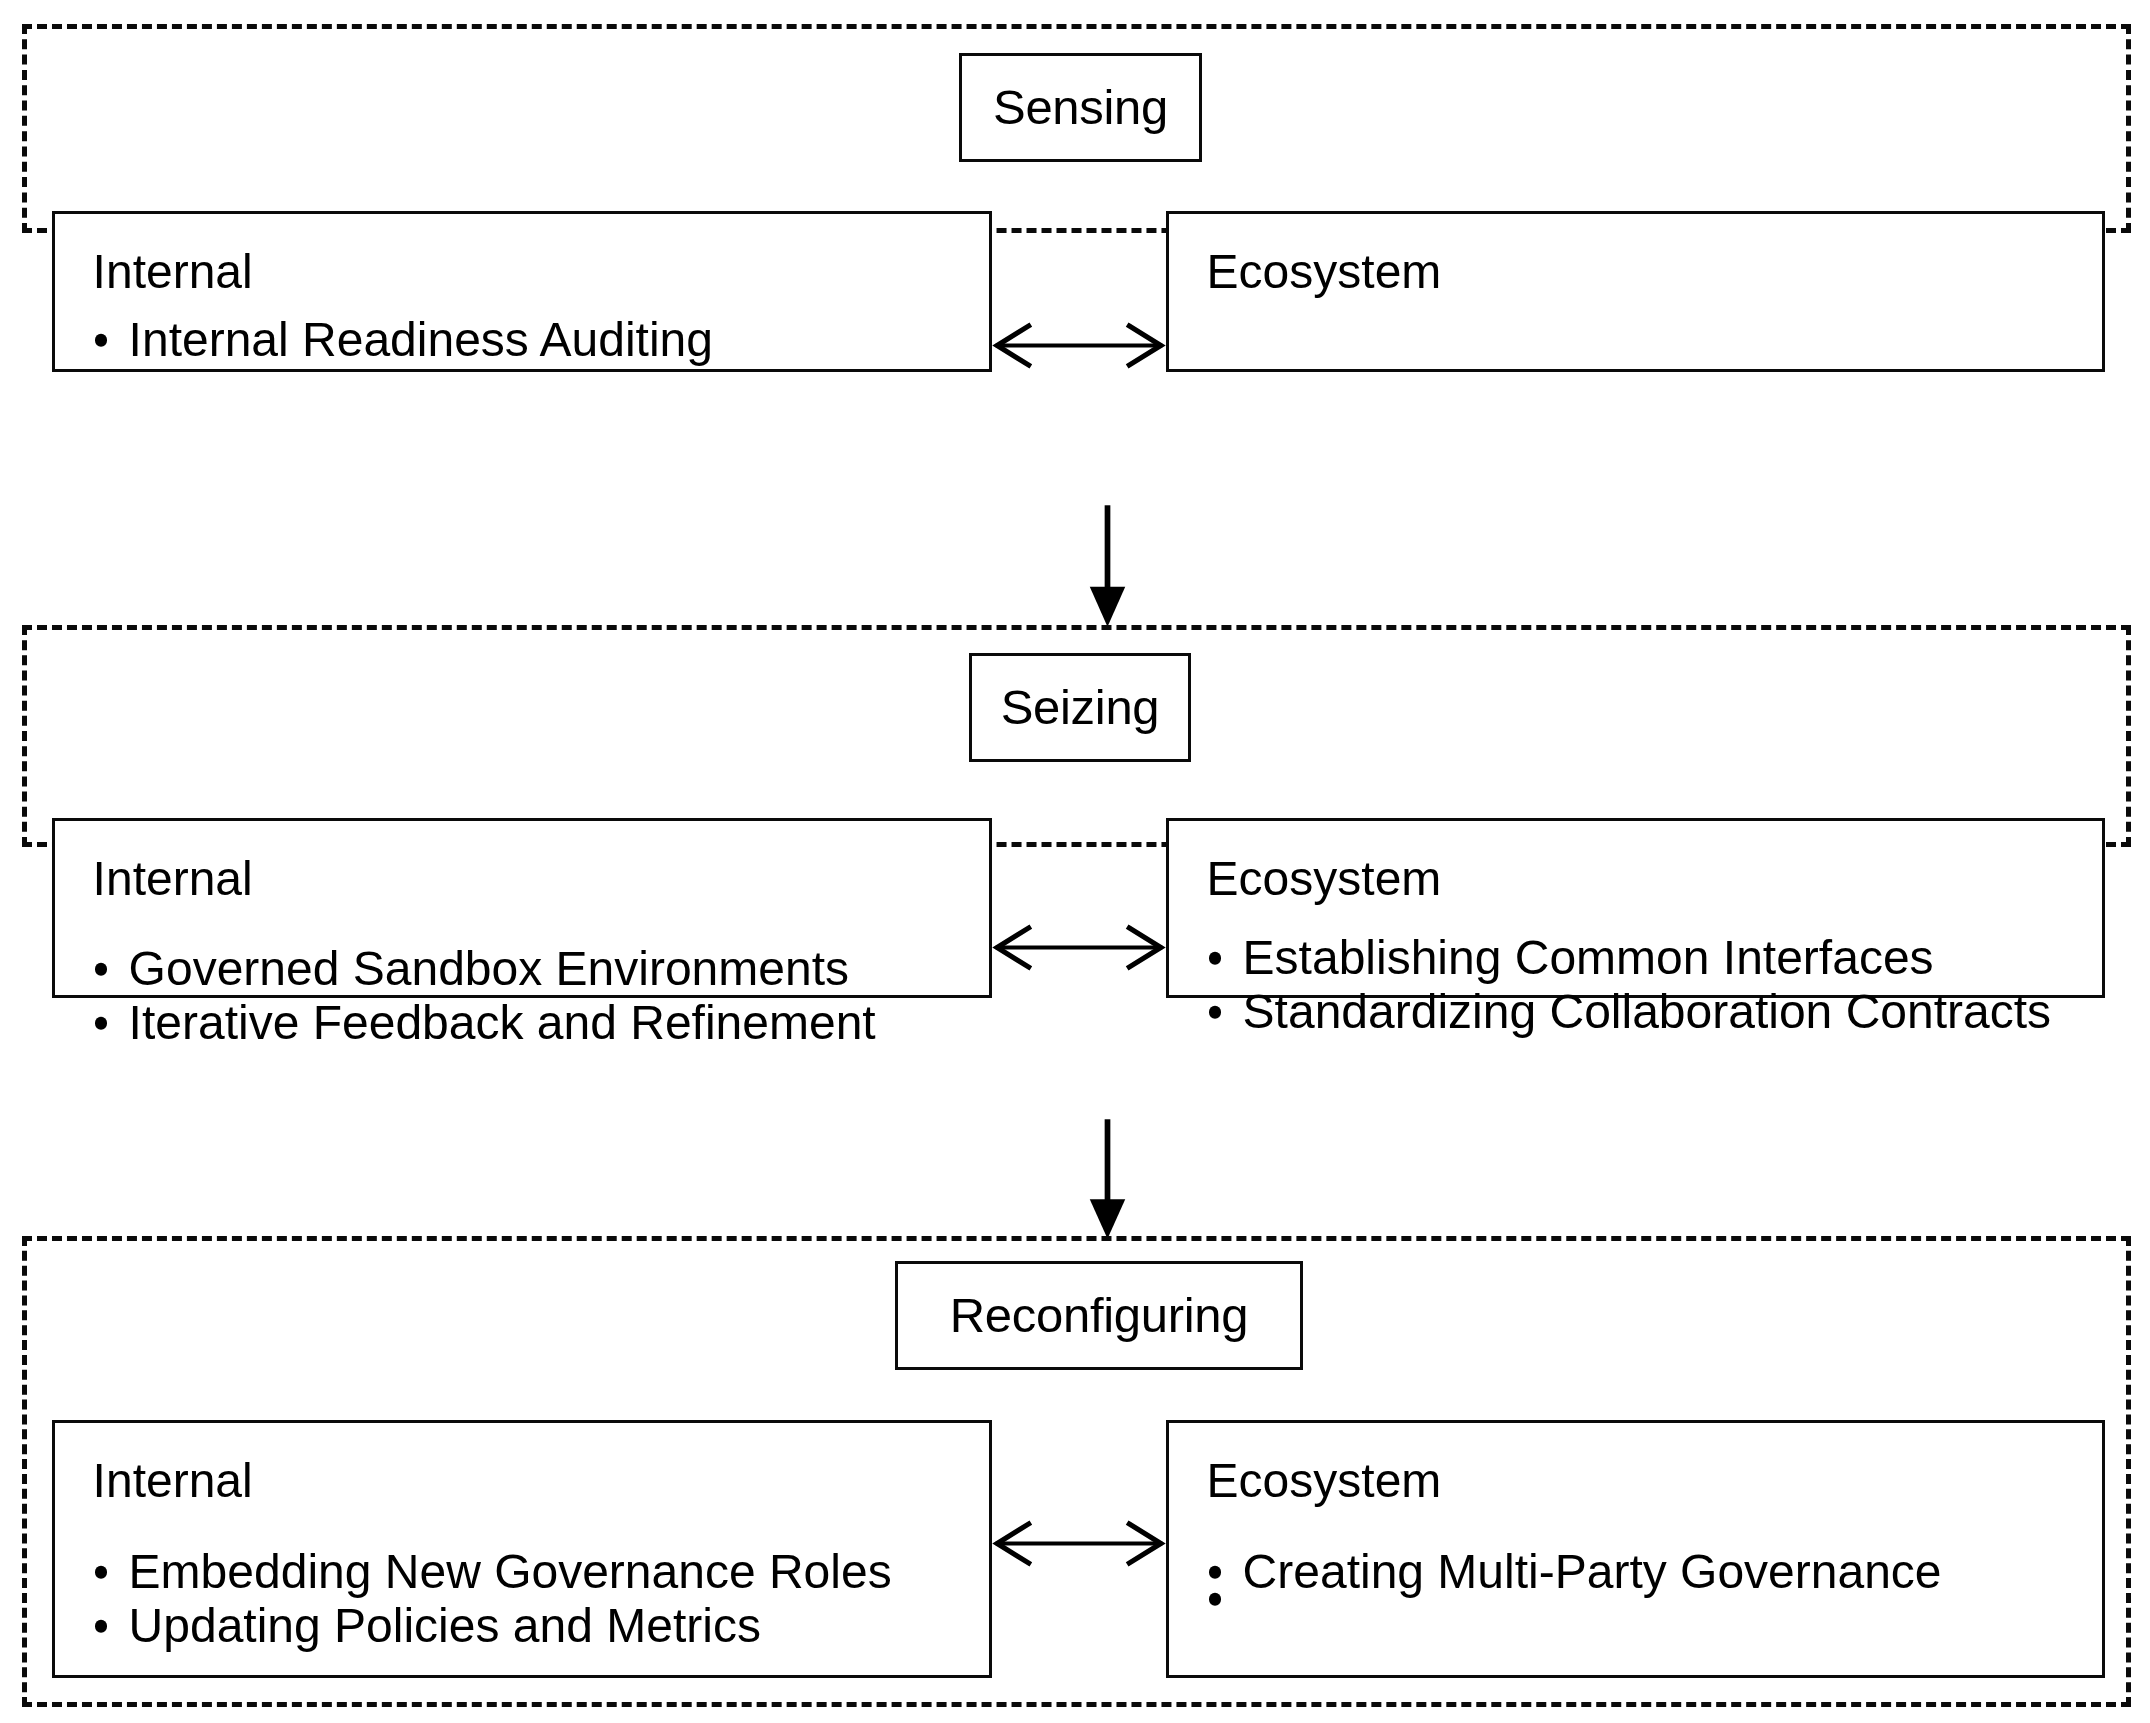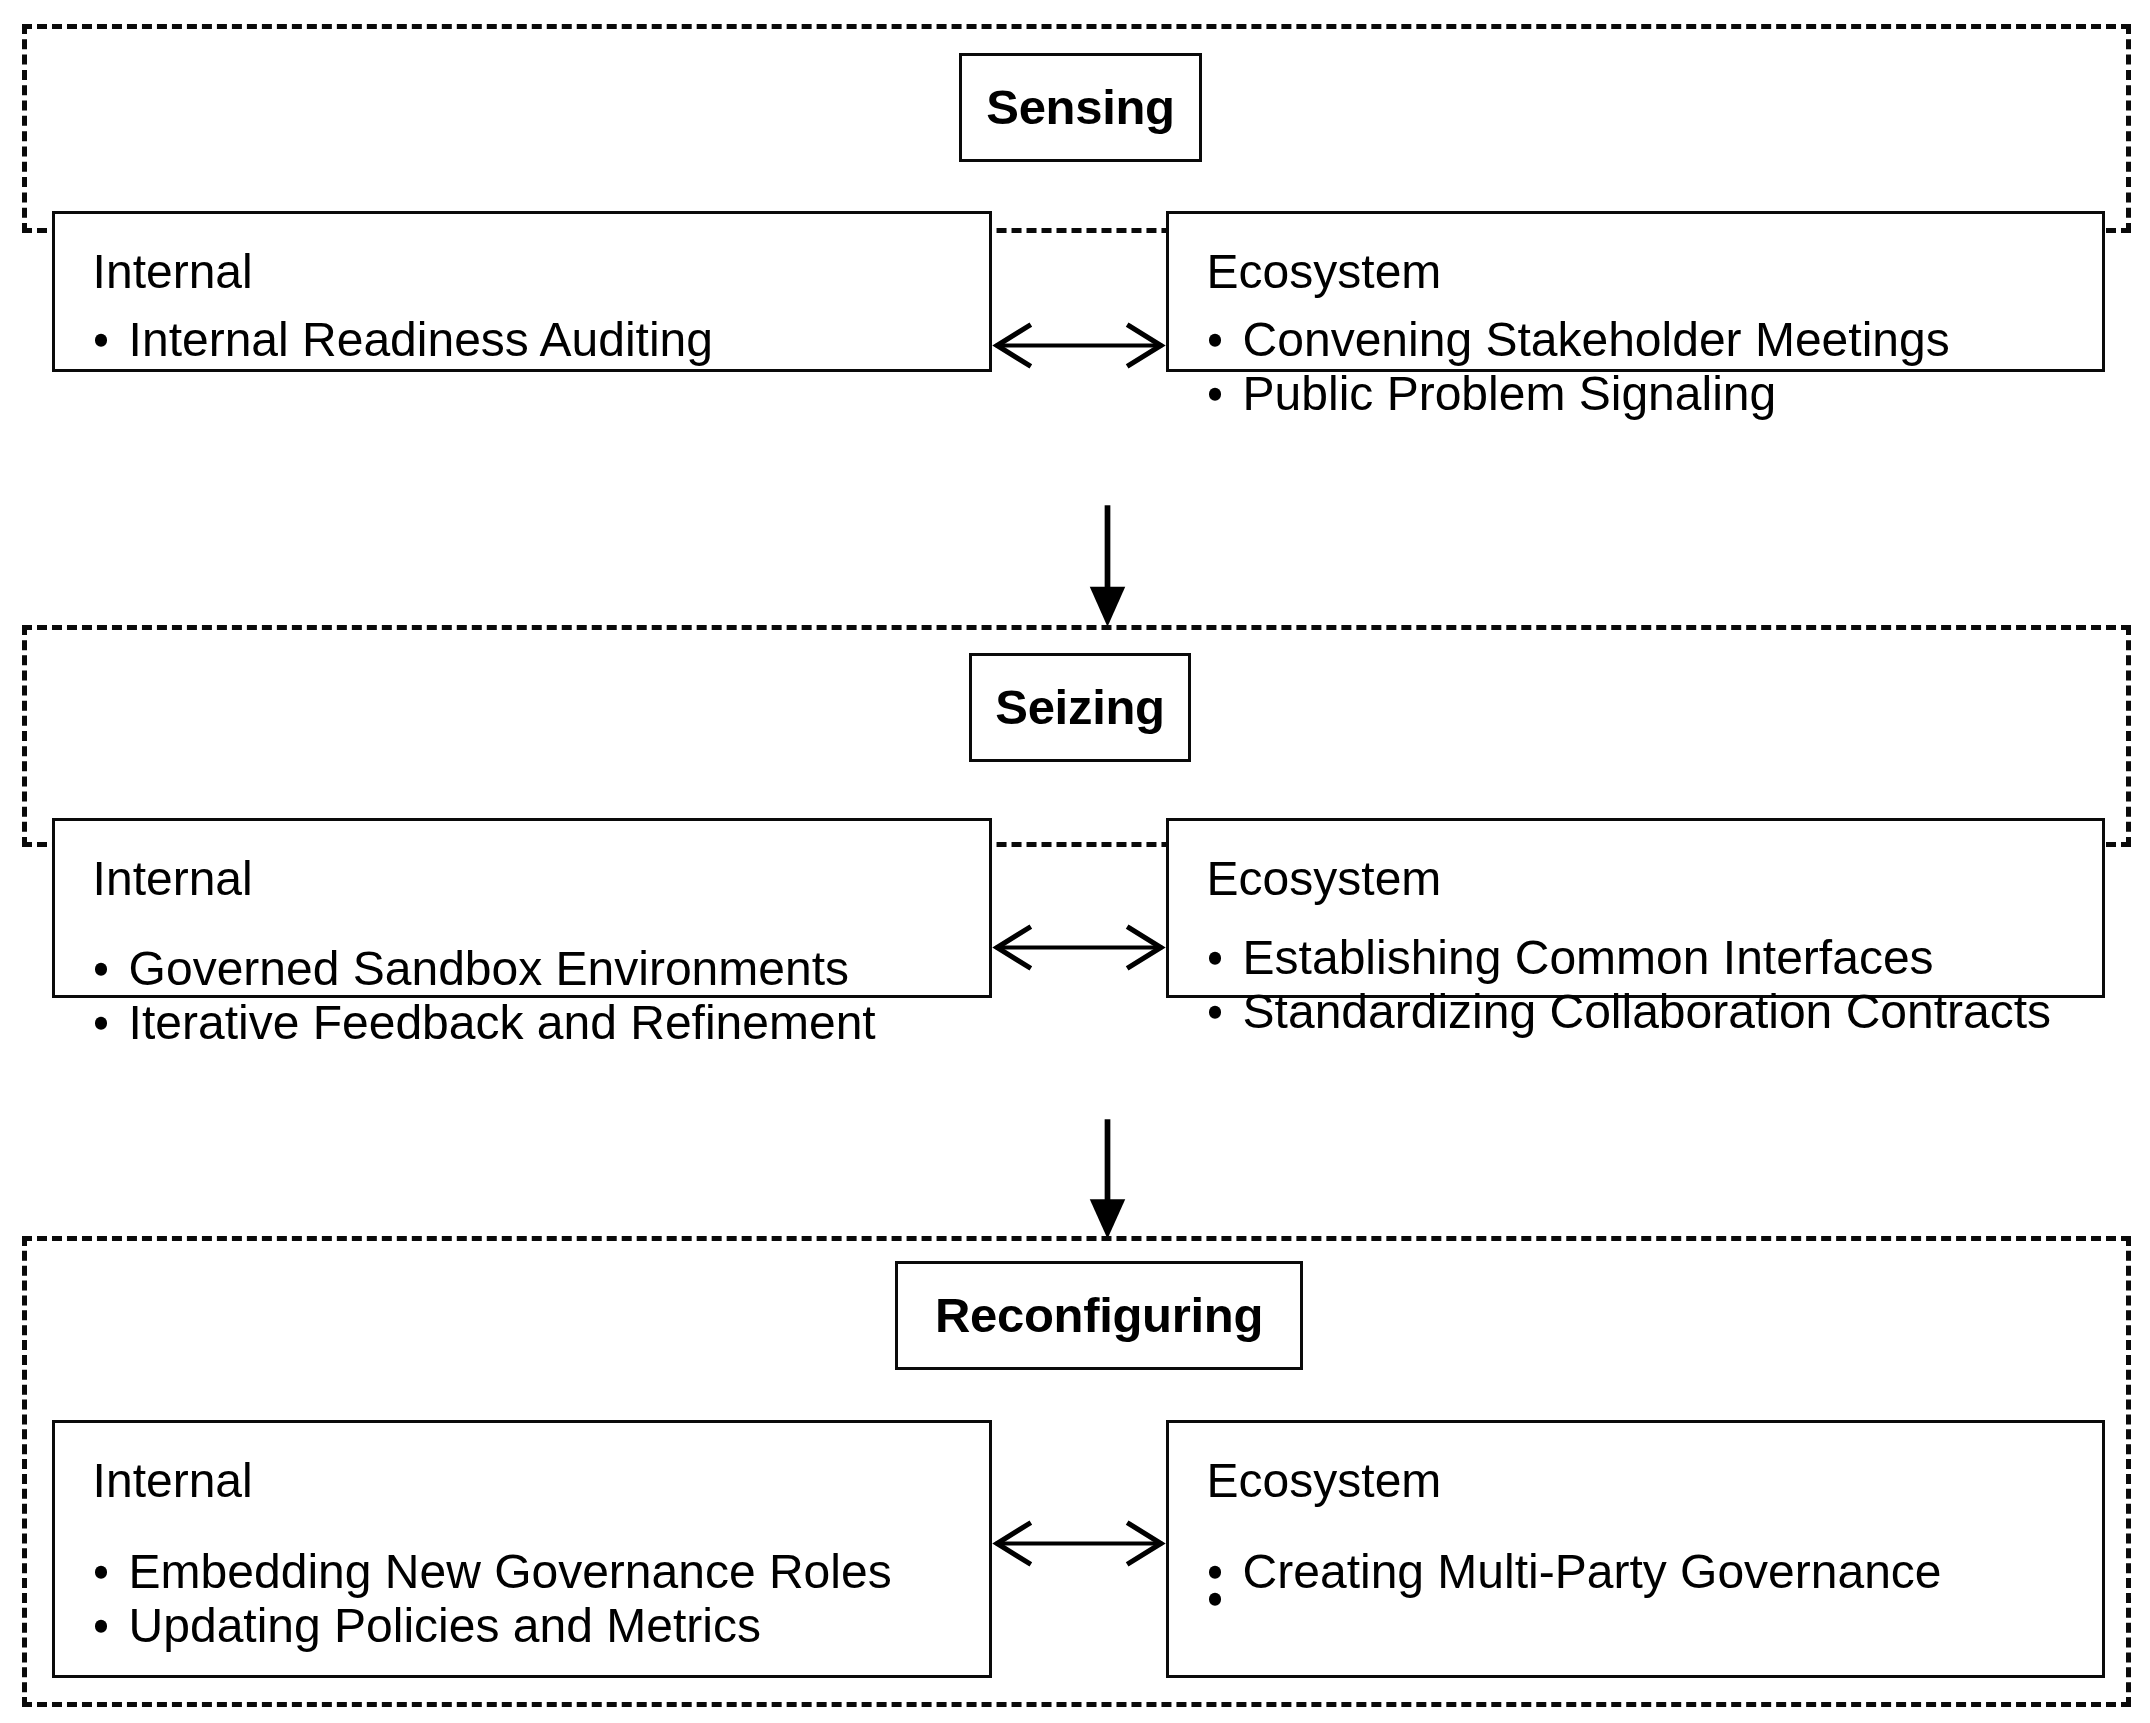--- a/index.html
+++ b/index.html
@@ -33,21 +33,21 @@
 
   
   .stage-title {
     position: absolute;
     box-sizing: border-box;
     border: 3.2px solid #0a0a0a;
     background: #ffffff;
     display: flex;
     align-items: center;
     justify-content: center;
-    font-weight: bold;
+    font-weight: normal;
     font-size: 49px;
     line-height: 1;
     letter-spacing: -0.3px;
     color: #000000;
     white-space: nowrap;
   }
 
   
   .panel {
     position: absolute;
@@ -118,30 +118,20 @@
     <ul class="panel-list" style="margin-top:14px;">
       <li>
         <span class="bullet"></span>
         <span>Internal Readiness Auditing</span>
       </li>
     </ul>
   </div>
 
   <div class="panel" style="left:1166px; top:211px; width:939px; height:161px;">
     <div class="panel-heading">Ecosystem</div>
-    <ul class="panel-list" style="margin-top:14px;">
-      <li>
-        <span class="bullet"></span>
-        <span>Convening Stakeholder Meetings</span>
-      </li>
-      <li>
-        <span class="bullet"></span>
-        <span>Public Problem Signaling</span>
-      </li>
-    </ul>
   </div>
 
   <div class="h-arrow" style="left:992px; top:317px; width:174px;">
     <svg viewBox="0 0 275 90" preserveAspectRatio="none">
       <line x1="6" y1="45" x2="269" y2="45" stroke="#000" stroke-width="6"></line>
       <polyline points="58,14 8,45 58,76" fill="none" stroke="#000" stroke-width="8" stroke-linecap="square"></polyline>
       <polyline points="217,14 267,45 217,76" fill="none" stroke="#000" stroke-width="8" stroke-linecap="square"></polyline>
     </svg>
   </div>
 

